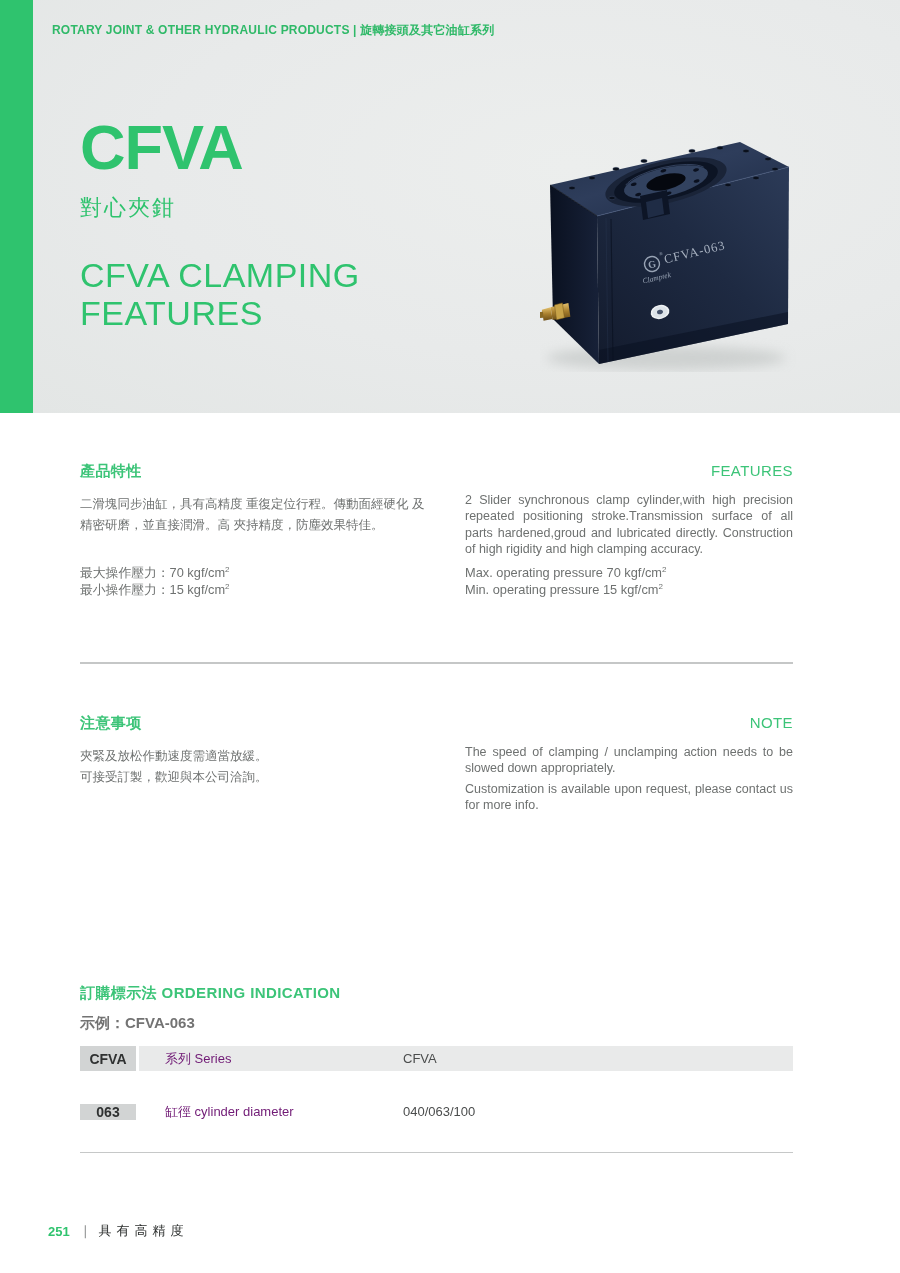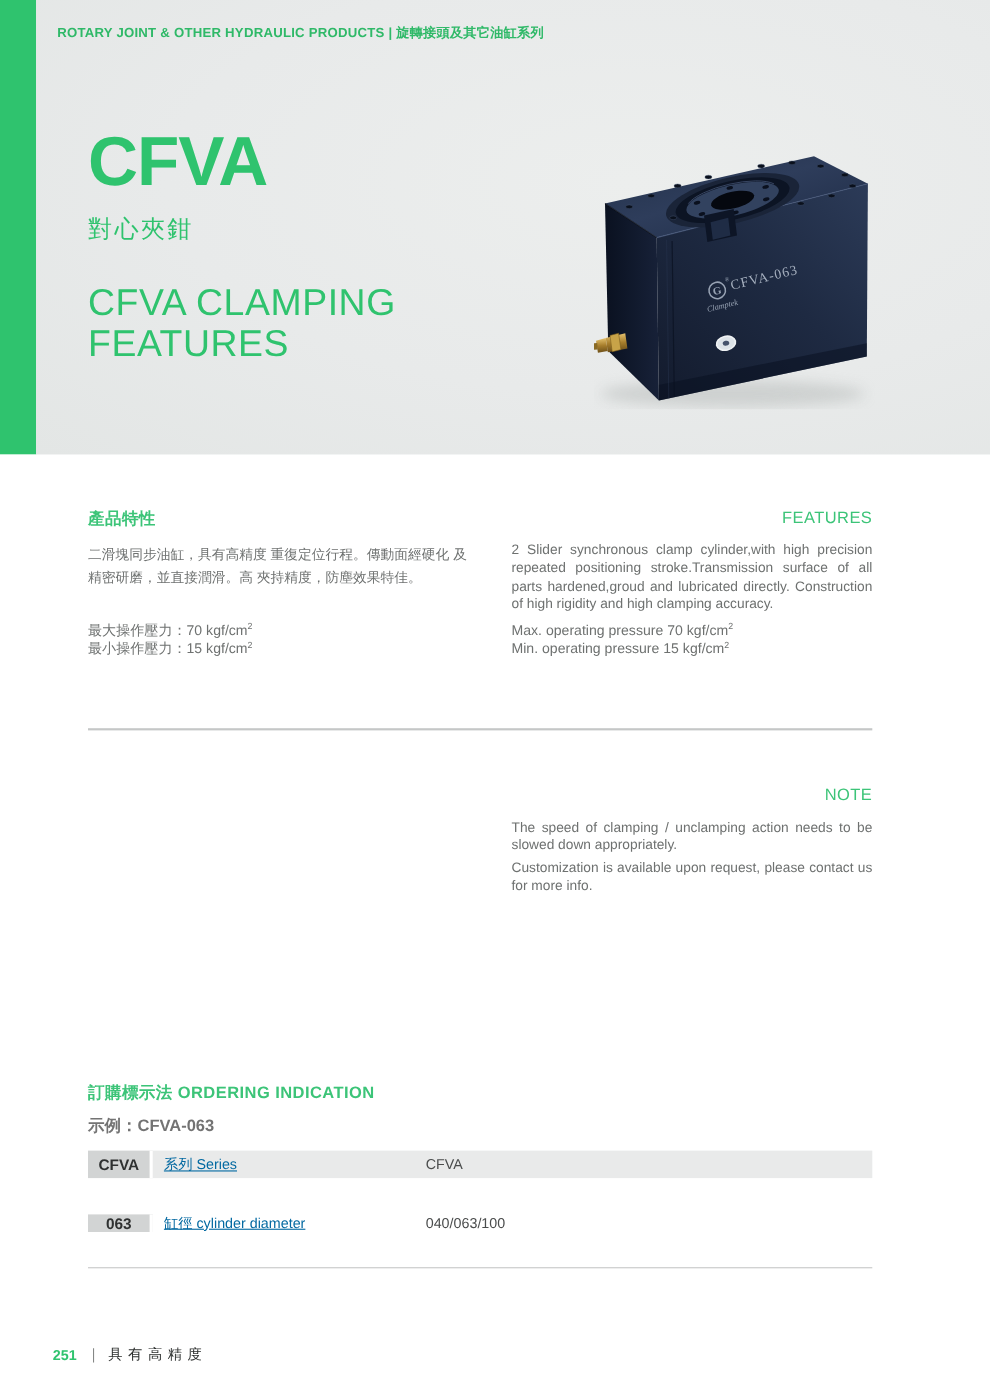--- a/index.html
+++ b/index.html
@@ -40,21 +40,21 @@
   .ord-table{margin-top:13px;width:713px;border-bottom:1px solid #c6c8c8;}
   .trow{display:flex;align-items:stretch;}
   .trow.r1{height:25px;}
   .trow.r2{height:81px;align-items:center;}
   .tcode{width:56px;background:#d2d4d4;border-right:3px solid #ffffff;
          display:flex;align-items:center;justify-content:center;
          font-weight:bold;font-size:14px;color:#2f3131;flex:none;}
   .trest{flex:1;display:flex;align-items:center;}
   .r1 .trest{background:#e9eaea;}
   .r2 .trest{background:#ffffff;}
-  .tdesc{width:238px;padding-left:10px;font-size:13px;color:#0369a1;flex:none;text-decoration:underline;}
+  .tdesc{width:238px;padding-left:26px;font-size:13px;color:#701a75;flex:none;}
   .tval{font-size:13px;color:#4b4d4d;}
 
   
   .footer{position:absolute;left:48px;top:1222px;display:flex;align-items:center;font-size:13px;}
   .footer .pn{color:#2fc36e;font-weight:bold;}
   .footer .sep{color:#6b6e6d;margin:0 7px 0 9px;font-weight:300;}
   .footer .series{color:#2c2f2e;letter-spacing:5px;}
 </style>
 </head>
 <body>
@@ -185,20 +185,27 @@
     <h3 class="sec-h en">FEATURES</h3>
     <div class="body-en">2 Slider synchronous clamp cylinder,with high precision repeated positioning stroke.Transmission surface of all parts hardened,groud and lubricated directly. Construction of high rigidity and high clamping accuracy.</div>
     <div class="specs">
       <div><span>Max. operating pressure 70 kgf/cm</span><sup>2</sup></div>
       <div><span>Min. operating pressure 15 kgf/cm</span><sup>2</sup></div>
     </div>
   </div>
 
   <div class="divider"></div>
 
+  <div class="col" style="left:80px;top:714px;">
+    <h3 class="sec-h">注意事项</h3>
+    <div class="body-zh">
+      <div>夾緊及放松作動速度需適當放緩。</div>
+      <div>可接受訂製，歡迎與本公司洽詢。</div>
+    </div>
+  </div>
 
   <div class="col-r" style="left:465px;top:714px;">
     <h3 class="sec-h en">NOTE</h3>
     <div class="body-en">
       <p>The speed of clamping / unclamping action needs to be slowed down appropriately.</p>
       <p>Customization is available upon request, please contact us for more info.</p>
     </div>
   </div>
 
   <div class="ordering">

